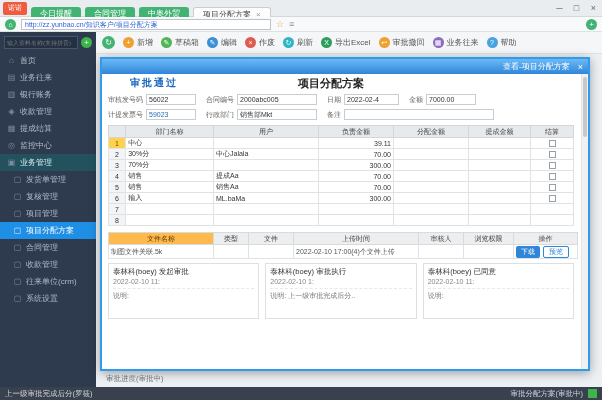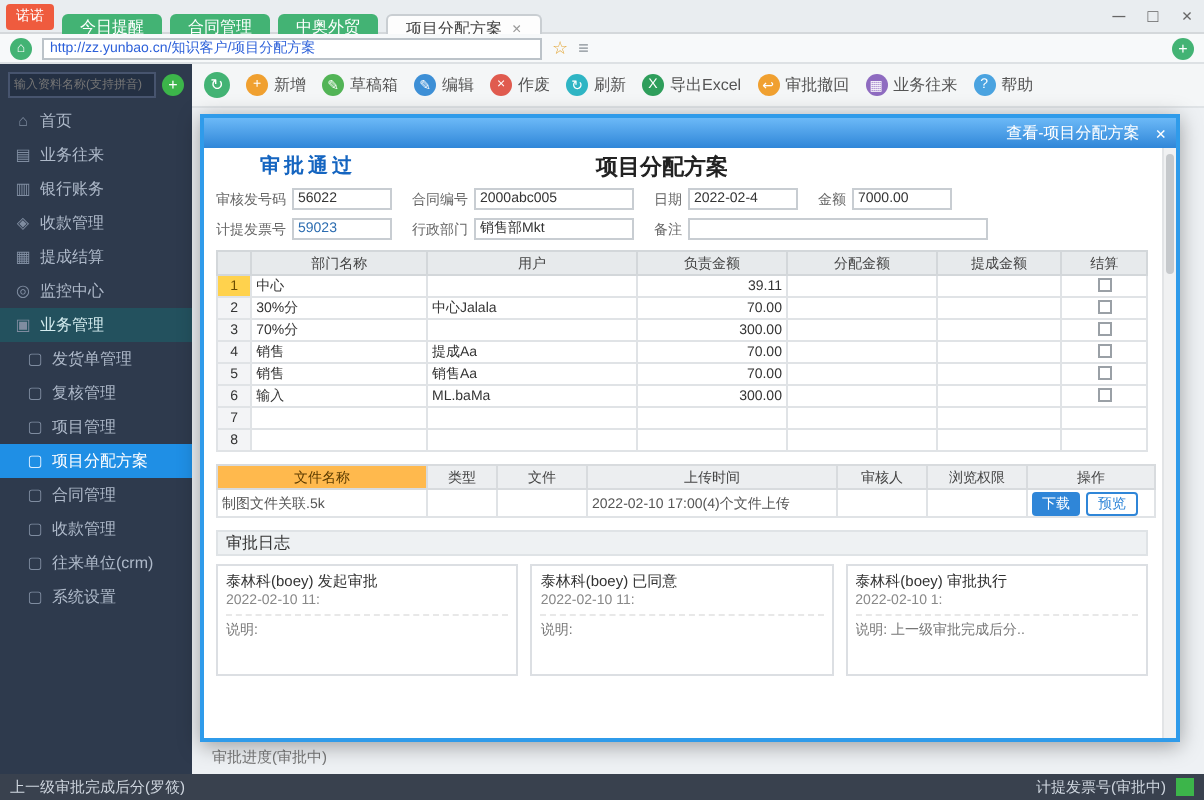--- a/index.html
+++ b/index.html
@@ -405,45 +405,42 @@
           <td>2022-02-10 17:00(4)个文件上传</td>
           <td></td>
           <td></td>
           <td>
             <span class="btn-dl">下载</span><span class="btn-pv">预览</span>
           </td>
         </tr>
       </tbody>
         </table>
 
-      <div class="log-head">
-        <span>审批日志</span>
-      </div>
       <div class="cards">
         <div class="card">
           <div class="card-title">泰林科(boey) 发起审批</div>
           <div class="card-time">2022-02-10 11:</div>
           <div class="card-body">说明:</div>
         </div>
         <div class="card">
+          <div class="card-title">泰林科(boey) 审批执行</div>
+          <div class="card-time">2022-02-10 1:</div>
+          <div class="card-body">说明: 上一级审批完成后分..</div>
+        </div>
+        <div class="card">
           <div class="card-title">泰林科(boey) 已同意</div>
           <div class="card-time">2022-02-10 11:</div>
           <div class="card-body">说明:</div>
         </div>
-        <div class="card">
-          <div class="card-title">泰林科(boey) 审批执行</div>
-          <div class="card-time">2022-02-10 1:</div>
-          <div class="card-body">说明: 上一级审批完成后分..</div>
-        </div>
       </div>
 
     </div>
   </div>
 
   <div class="statusbar">
     <span>上一级审批完成后分(罗筱)</span>
     <div class="sb-right">
-      <span>计提发票号(审批中)</span>
+      <span>审批分配方案(审批中)</span>
       <div class="sb-dot"></div>
     </div>
   </div>
 
 </div>
 
 </body></html>

